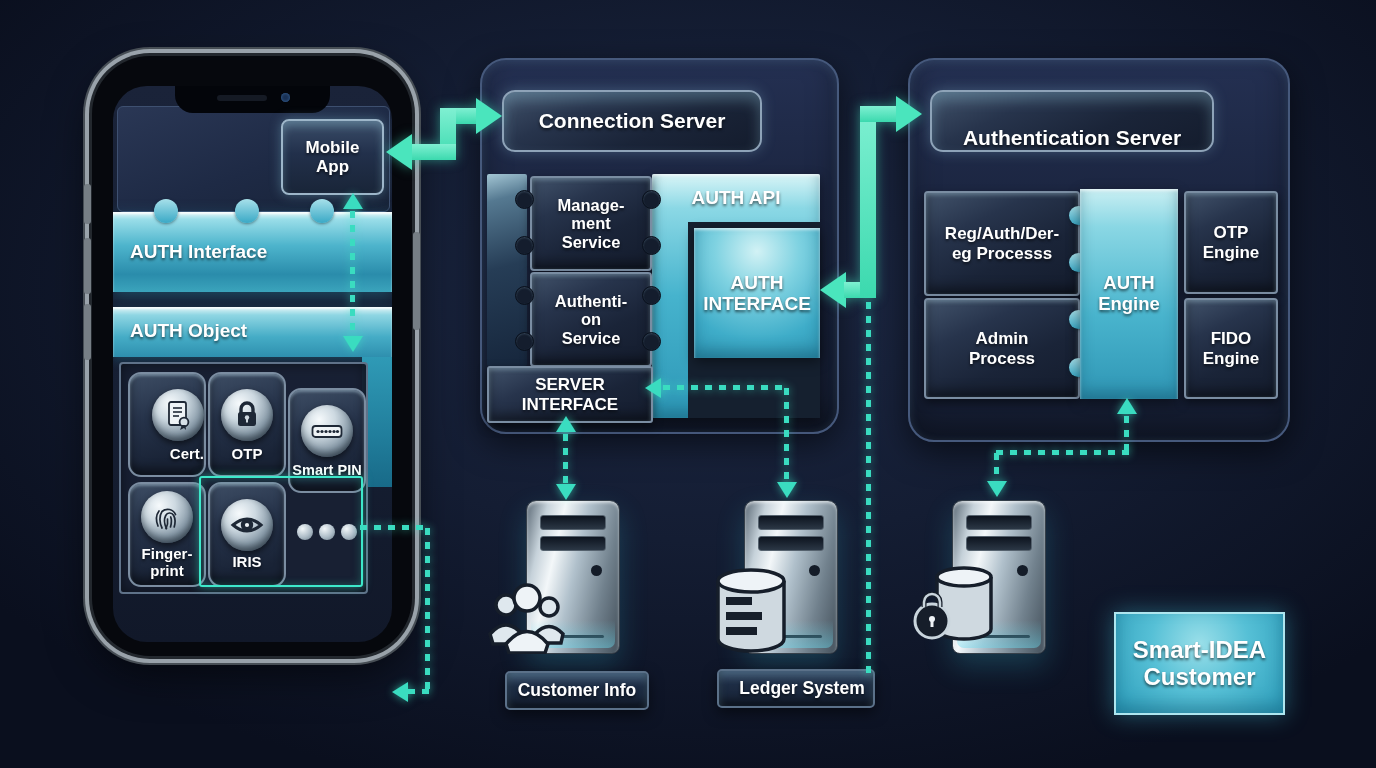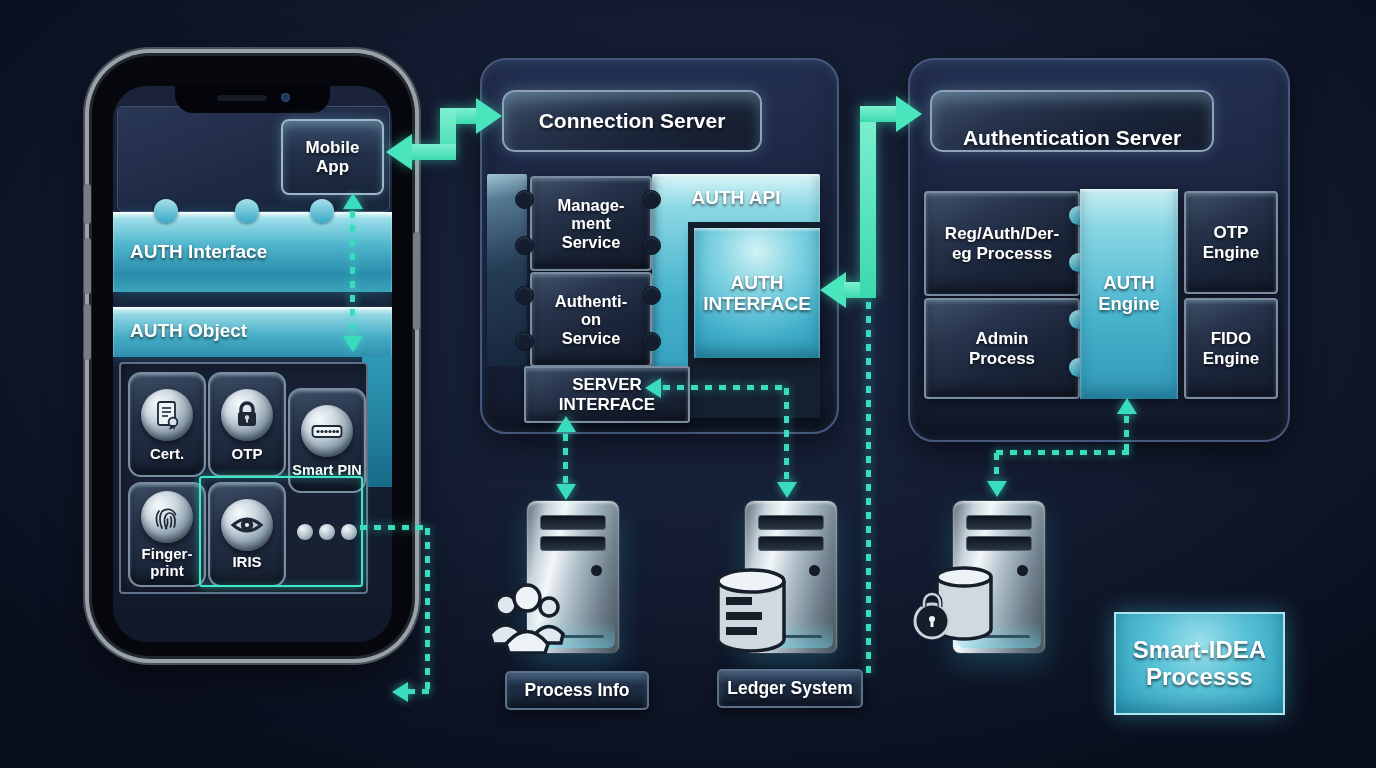--- a/index.html
+++ b/index.html
@@ -84,21 +84,21 @@
     <div class="abs" style="left:0;top:221px;width:279px;height:50px;
                 background:linear-gradient(180deg,#e4f6f8 0%,#8fd6e3 16%,#45acc6 60%,#2e8fae 100%);
                 box-shadow:inset 0 2px 2px rgba(255,255,255,.7), 0 3px 10px rgba(40,150,180,.3);"></div>
     <div class="abs lbl" style="left:17px;top:234px;font-size:19px;">AUTH Object</div>
     <div class="abs" style="left:249px;top:271px;width:30px;height:130px;
                 background:linear-gradient(180deg,#2f9ab6 0%,#217e9c 60%,#186a88 100%);"></div>
 
     <div class="abs" style="left:6px;top:276px;width:245px;height:228px;border-radius:4px;border:2px solid #5f7289;
                 background:rgba(24,33,52,.94);box-shadow:inset 0 0 14px rgba(0,0,0,.5);">
 
-      <div class="abs tile ctr" style="left:7px;top:8px;width:74px;height:101px;flex-direction:column;">
+      <div class="abs tile ctr" style="left:7px;top:8px;width:74px;height:101px;flex-direction:column;align-items:flex-end;">
         <div class="mcircle" style="width:52px;height:52px;margin-top:2px;">
           <svg width="34" height="34" viewBox="0 0 34 34">
               <rect x="8" y="4" width="17" height="23" rx="2" fill="#eef3f6" stroke="#1e2836" stroke-width="1.8"></rect>
               <line x1="12" y1="10" x2="21" y2="10" stroke="#1e2836" stroke-width="1.6"></line>
               <line x1="12" y1="14" x2="21" y2="14" stroke="#1e2836" stroke-width="1.6"></line>
               <line x1="12" y1="18" x2="18" y2="18" stroke="#1e2836" stroke-width="1.6"></line>
               <circle cx="23" cy="24" r="4.4" fill="#d7e1e8" stroke="#1e2836" stroke-width="1.8"></circle>
               <path d="M21 27l-2 5 4-2 2 2-0.5-5z" fill="#1e2836"></path>
             </svg>
         </div>
@@ -202,21 +202,21 @@
 
     <div class="abs knob" style="left:33px;top:130px;width:17px;height:17px;"></div>
     <div class="abs knob" style="left:33px;top:176px;width:17px;height:17px;"></div>
     <div class="abs knob" style="left:33px;top:226px;width:17px;height:17px;"></div>
     <div class="abs knob" style="left:33px;top:272px;width:17px;height:17px;"></div>
     <div class="abs knob" style="left:160px;top:130px;width:17px;height:17px;"></div>
     <div class="abs knob" style="left:160px;top:176px;width:17px;height:17px;"></div>
     <div class="abs knob" style="left:160px;top:226px;width:17px;height:17px;"></div>
     <div class="abs knob" style="left:160px;top:272px;width:17px;height:17px;"></div>
 
-    <div class="abs nbox ctr" style="left:5px;top:306px;width:162px;height:53px;border-radius:3px;margin-left:37px;">
+    <div class="abs nbox ctr" style="left:5px;top:306px;width:162px;height:53px;border-radius:3px;">
       <span class="lbl" style="font-size:17px;">SERVER
 INTERFACE</span>
     </div>
   </div>
 
   <div class="abs panel" style="left:908px;top:58px;width:378px;height:380px;">
     <div class="abs nbox ctr" style="left:20px;top:30px;width:280px;height:58px;border-radius:13px;border-color:#8ea3b8;
                 box-shadow:0 0 14px rgba(140,190,215,.3), inset 0 8px 14px rgba(160,215,235,.3);align-items:flex-end;">
       <span class="lbl" style="font-size:21px;">Authentication Server</span>
     </div>
@@ -262,38 +262,38 @@
     <g stroke="#161e2a" stroke-width="3.5" fill="#dfe8ee">
       <circle cx="20" cy="37" r="10"></circle>
         <path d="M4 66q16-18 32 0l-3 10H7z"></path>
       <circle cx="63" cy="39" r="9"></circle>
         <path d="M49 66q14-15 28 0l-2 9H51z"></path>
       <circle cx="41" cy="30" r="13" fill="#eef3f7"></circle>
         <path d="M20 76q21-25 42 0l-3 9H23z" fill="#eef3f7"></path>
     </g>
   </svg>
   <div class="abs plate ctr" style="left:505px;top:671px;width:140px;height:35px;">
-    <span class="lbl" style="font-size:17.5px;">Process Info</span>
+    <span class="lbl" style="font-size:17.5px;">Customer Info</span>
   </div>
 
   <div class="abs tower" style="left:744px;top:500px;">
     <span class="slot" style="top:14px;"></span>
     <span class="slot" style="top:35px;"></span>
     <span class="abs" style="left:64px;top:64px;width:11px;height:11px;border-radius:50%;background:#141c28;"></span>
     <span class="abs" style="left:13px;top:134px;width:64px;height:3px;border-radius:2px;background:#18202c;"></span>
     <span class="abs" style="left:4px;bottom:5px;width:84px;height:28px;background:linear-gradient(180deg,transparent,rgba(110,220,240,.45));border-radius:0 0 7px 7px;"></span>
   </div>
   <svg class="abs" style="left:710px;top:567px;" width="82" height="90" viewBox="0 0 82 90">
     <path d="M8 14v58a33 12 0 0 0 66 0V14" fill="#cfd9e0" stroke="#161e2a" stroke-width="3.5"></path>
     <ellipse cx="41" cy="14" rx="33" ry="11" fill="#eef3f7" stroke="#161e2a" stroke-width="3.5"></ellipse>
     <rect x="16" y="30" width="26" height="8" fill="#161e2a"></rect>
     <rect x="16" y="45" width="36" height="8" fill="#161e2a"></rect>
     <rect x="16" y="60" width="31" height="8" fill="#161e2a"></rect>
   </svg>
-  <div class="abs plate ctr" style="left:717px;top:669px;width:142px;height:35px;">
+  <div class="abs plate ctr" style="left:717px;top:669px;width:142px;height:35px;padding-left:12px;">
     <span class="lbl" style="font-size:17.5px;">Ledger System</span>
   </div>
 
   <div class="abs tower" style="left:952px;top:500px;">
     <span class="slot" style="top:14px;"></span>
     <span class="slot" style="top:35px;"></span>
     <span class="abs" style="left:64px;top:64px;width:11px;height:11px;border-radius:50%;background:#141c28;"></span>
     <span class="abs" style="left:13px;top:134px;width:64px;height:3px;border-radius:2px;background:#18202c;"></span>
     <span class="abs" style="left:4px;bottom:5px;width:84px;height:28px;background:linear-gradient(180deg,transparent,rgba(110,220,240,.45));border-radius:0 0 7px 7px;"></span>
   </div>
@@ -304,21 +304,21 @@
     <path d="M12 42v-5a8 8 0 0 1 16 0v5" fill="none" stroke="#161e2a" stroke-width="5"></path>
     <path d="M12 42v-5a8 8 0 0 1 16 0v5" fill="none" stroke="#c9d5dd" stroke-width="2.5"></path>
     <circle cx="20" cy="54" r="3" fill="#eef3f7"></circle>
       <rect x="18.5" y="55" width="3" height="7" fill="#eef3f7"></rect>
   </svg>
 
   <div class="abs ctr" style="left:1114px;top:612px;width:167px;height:99px;border:2px solid #aee6ef;
               background:radial-gradient(circle at 50% 30%,#9adfe9 0%,#56c0d6 45%,#2b9cba 100%);
               box-shadow:0 0 22px rgba(70,200,225,.4), inset 0 -8px 16px rgba(10,70,95,.35);">
     <span class="lbl" style="font-size:24px;">Smart-IDEA
-Processs</span>
+Customer</span>
   </div>
 
   <div class="abs grp sglow">
     <div class="abs sbar" style="left:440px;top:108px;width:38px;height:16px;"></div>
     <div class="abs tri" style="left:476px;top:98px;border-top:18px solid transparent;border-bottom:18px solid transparent;border-left:26px solid #4ae5bd;"></div>
     <div class="abs sbar" style="left:440px;top:108px;width:16px;height:52px;"></div>
     <div class="abs sbar" style="left:410px;top:144px;width:46px;height:16px;"></div>
     <div class="abs tri" style="left:386px;top:134px;border-top:18px solid transparent;border-bottom:18px solid transparent;border-right:26px solid #4ae5bd;"></div>
   </div>
 

